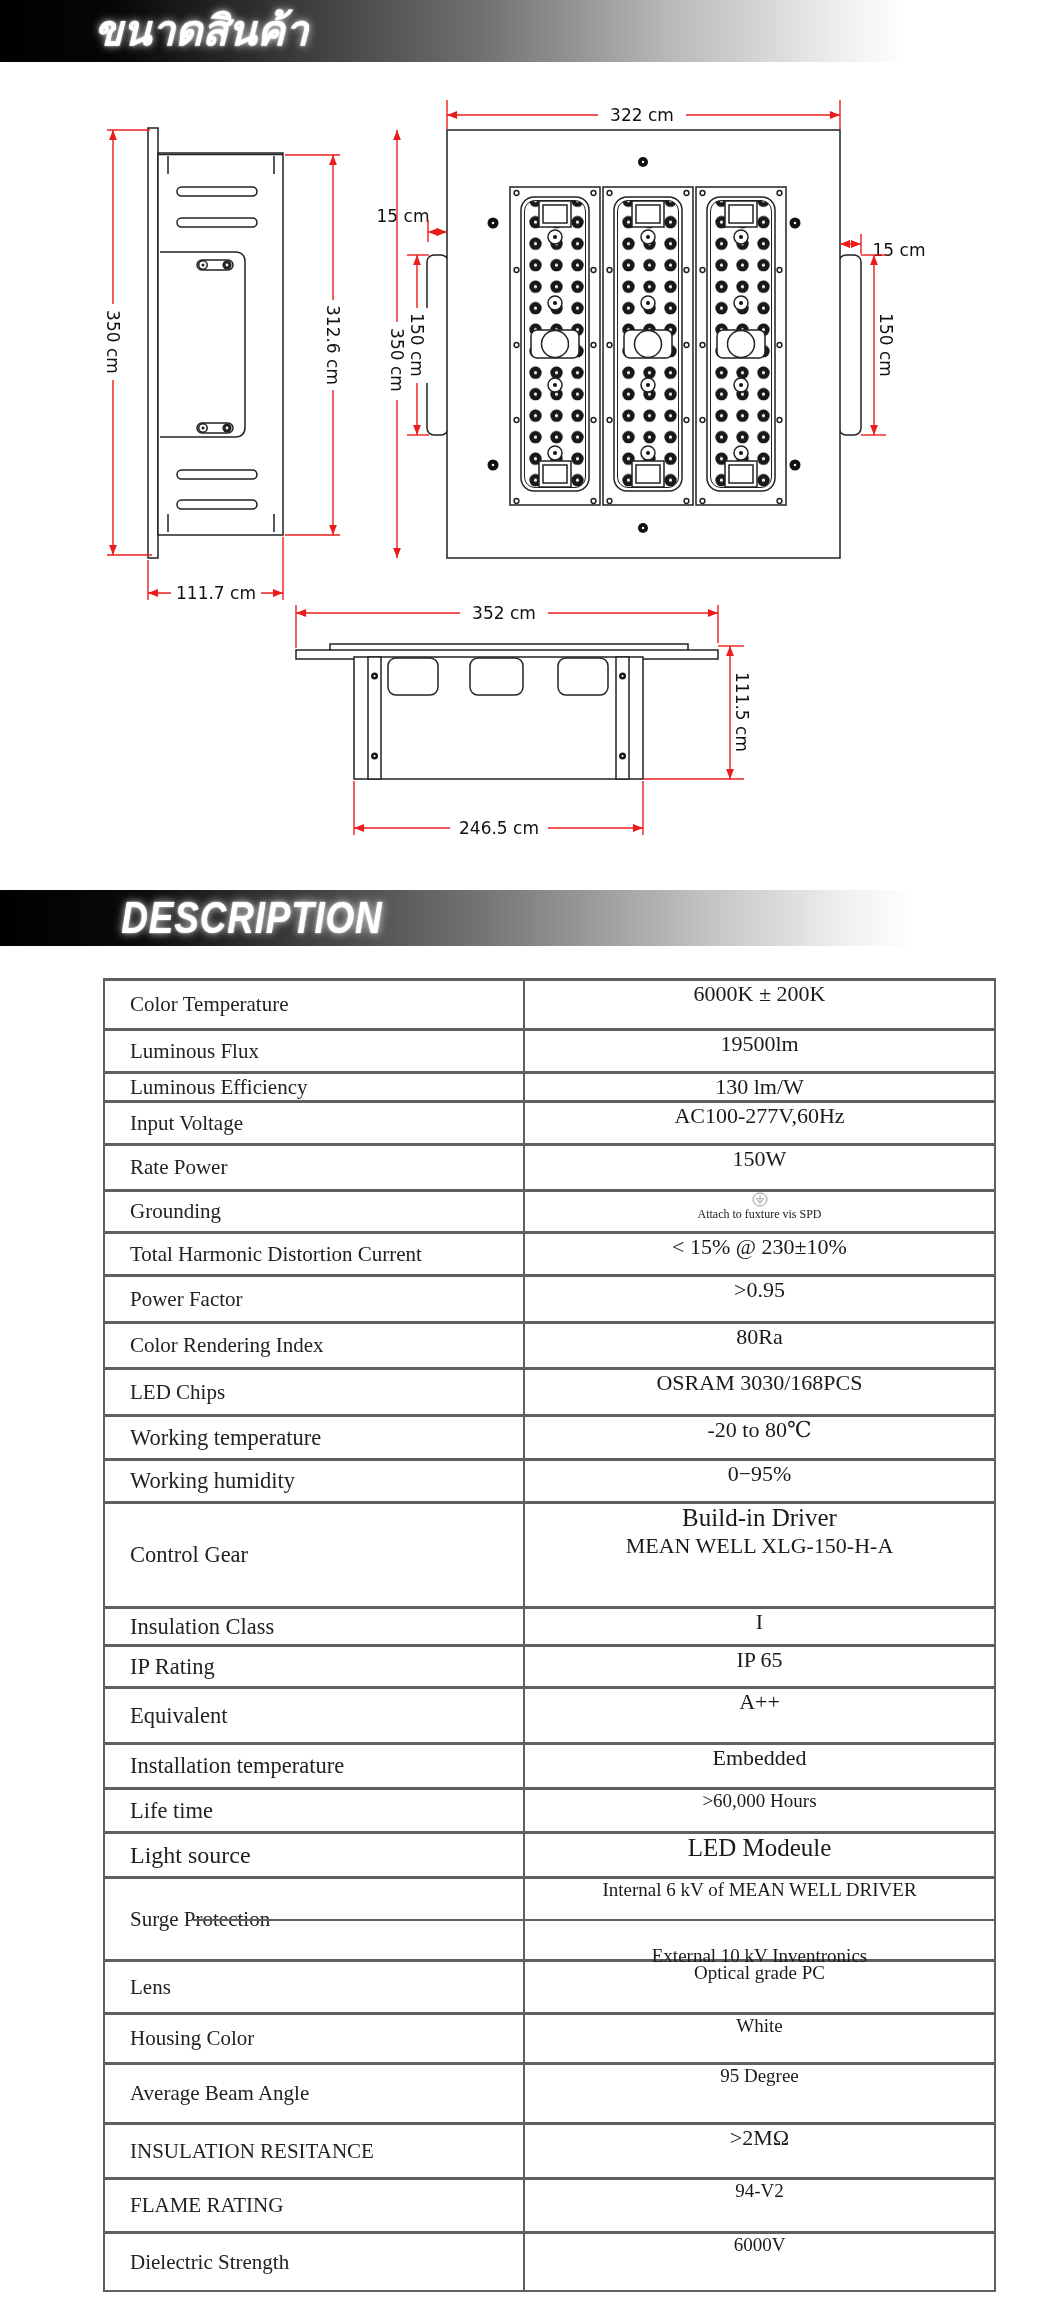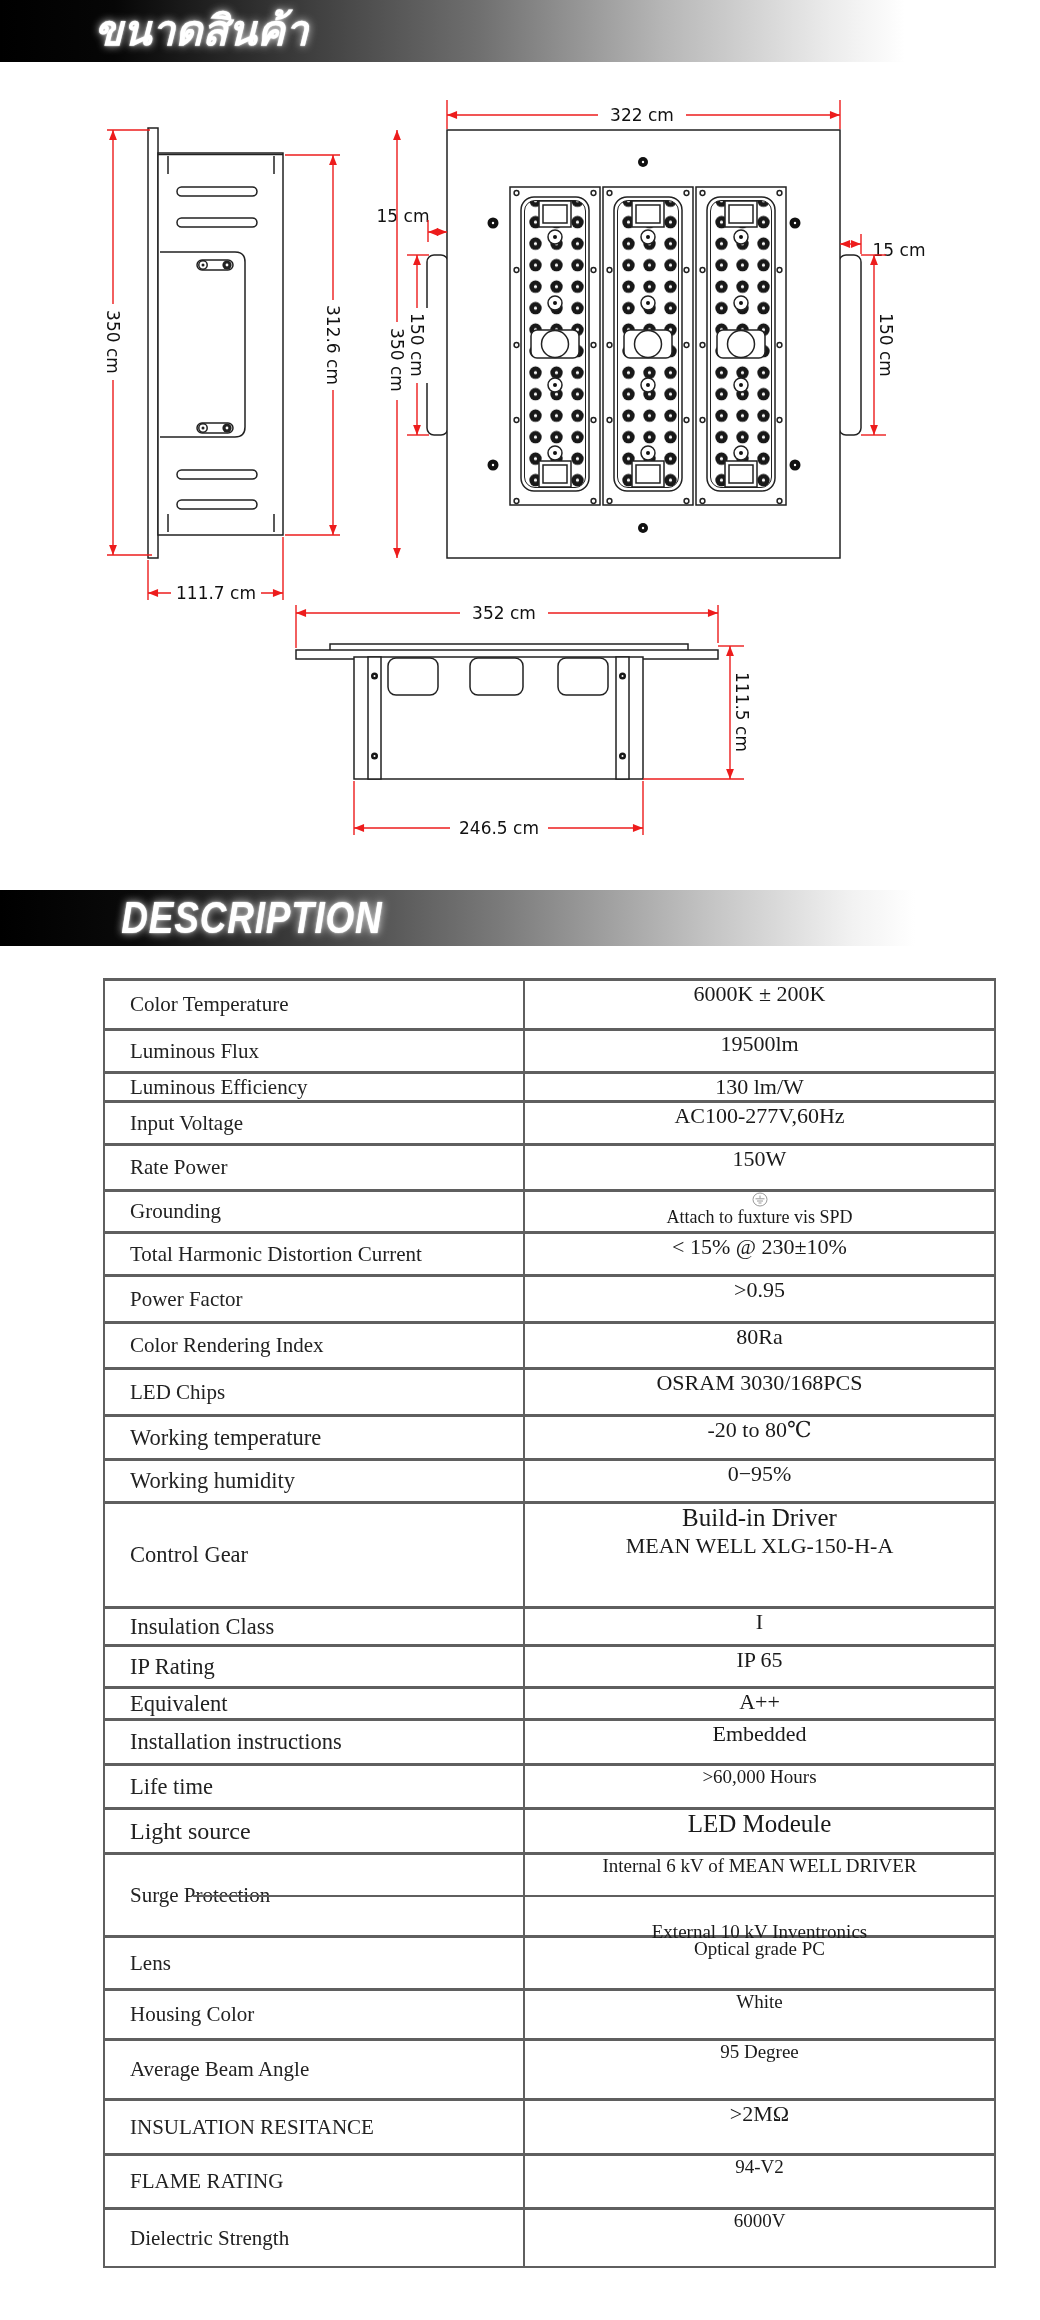--- a/index.html
+++ b/index.html
@@ -34,21 +34,21 @@
   .trow:last-child{border-bottom:none;}
   .tl{width:418px;display:flex;align-items:center;padding-left:25px;box-sizing:border-box;
       font-size:21px;color:#222;}
   .tv{flex:1;border-left:2px solid #5f5f5f;display:flex;flex-direction:column;
       align-items:center;text-align:center;font-size:22px;color:#1a1a1a;}
   .tl.lg{font-size:22.5px;}
   .tl.xl{font-size:24px;}
   .tv .vlg{font-size:25px;}
   .tv .vmd{font-size:22px;}
   .tv .vsm{font-size:19px;}
-  .tv .vxs{font-size:18px;}
+  .tv .vxs{font-size:12px;}
   .tv .gap{margin-top:1px;}
   .ground-ico{width:20px;height:15px;display:block;margin:0 auto;}
   .split{padding:0;align-items:stretch;gap:44px;}
   .split .half{flex:1;display:flex;align-items:center;justify-content:center;}
   .surge-line{position:absolute;left:88px;right:0;top:50%;border-top:2.5px solid #5f5f5f;z-index:2;}
 </style>
 </head>
 <body>
 
 <div class="page">
@@ -404,28 +404,28 @@
       <div class="tv">
           <span class="vmd">I</span>
         </div>
     </div>
     <div class="trow" style="height:42px">
       <div class="tl lg">IP Rating</div>
       <div class="tv">
           <span class="vmd">IP 65</span>
         </div>
     </div>
-    <div class="trow" style="height:32px">
+    <div class="trow" style="height:56px">
       <div class="tl lg">Equivalent</div>
       <div class="tv">
           <span class="vmd">A++</span>
         </div>
     </div>
     <div class="trow" style="height:45px">
-      <div class="tl lg">Installation instructions</div>
+      <div class="tl lg">Installation temperature</div>
       <div class="tv">
           <span class="vmd">Embedded</span>
         </div>
     </div>
     <div class="trow" style="height:44px">
       <div class="tl lg">Life time</div>
       <div class="tv">
           <span class="vsm">&gt;60,000 Hours</span>
         </div>
     </div>

